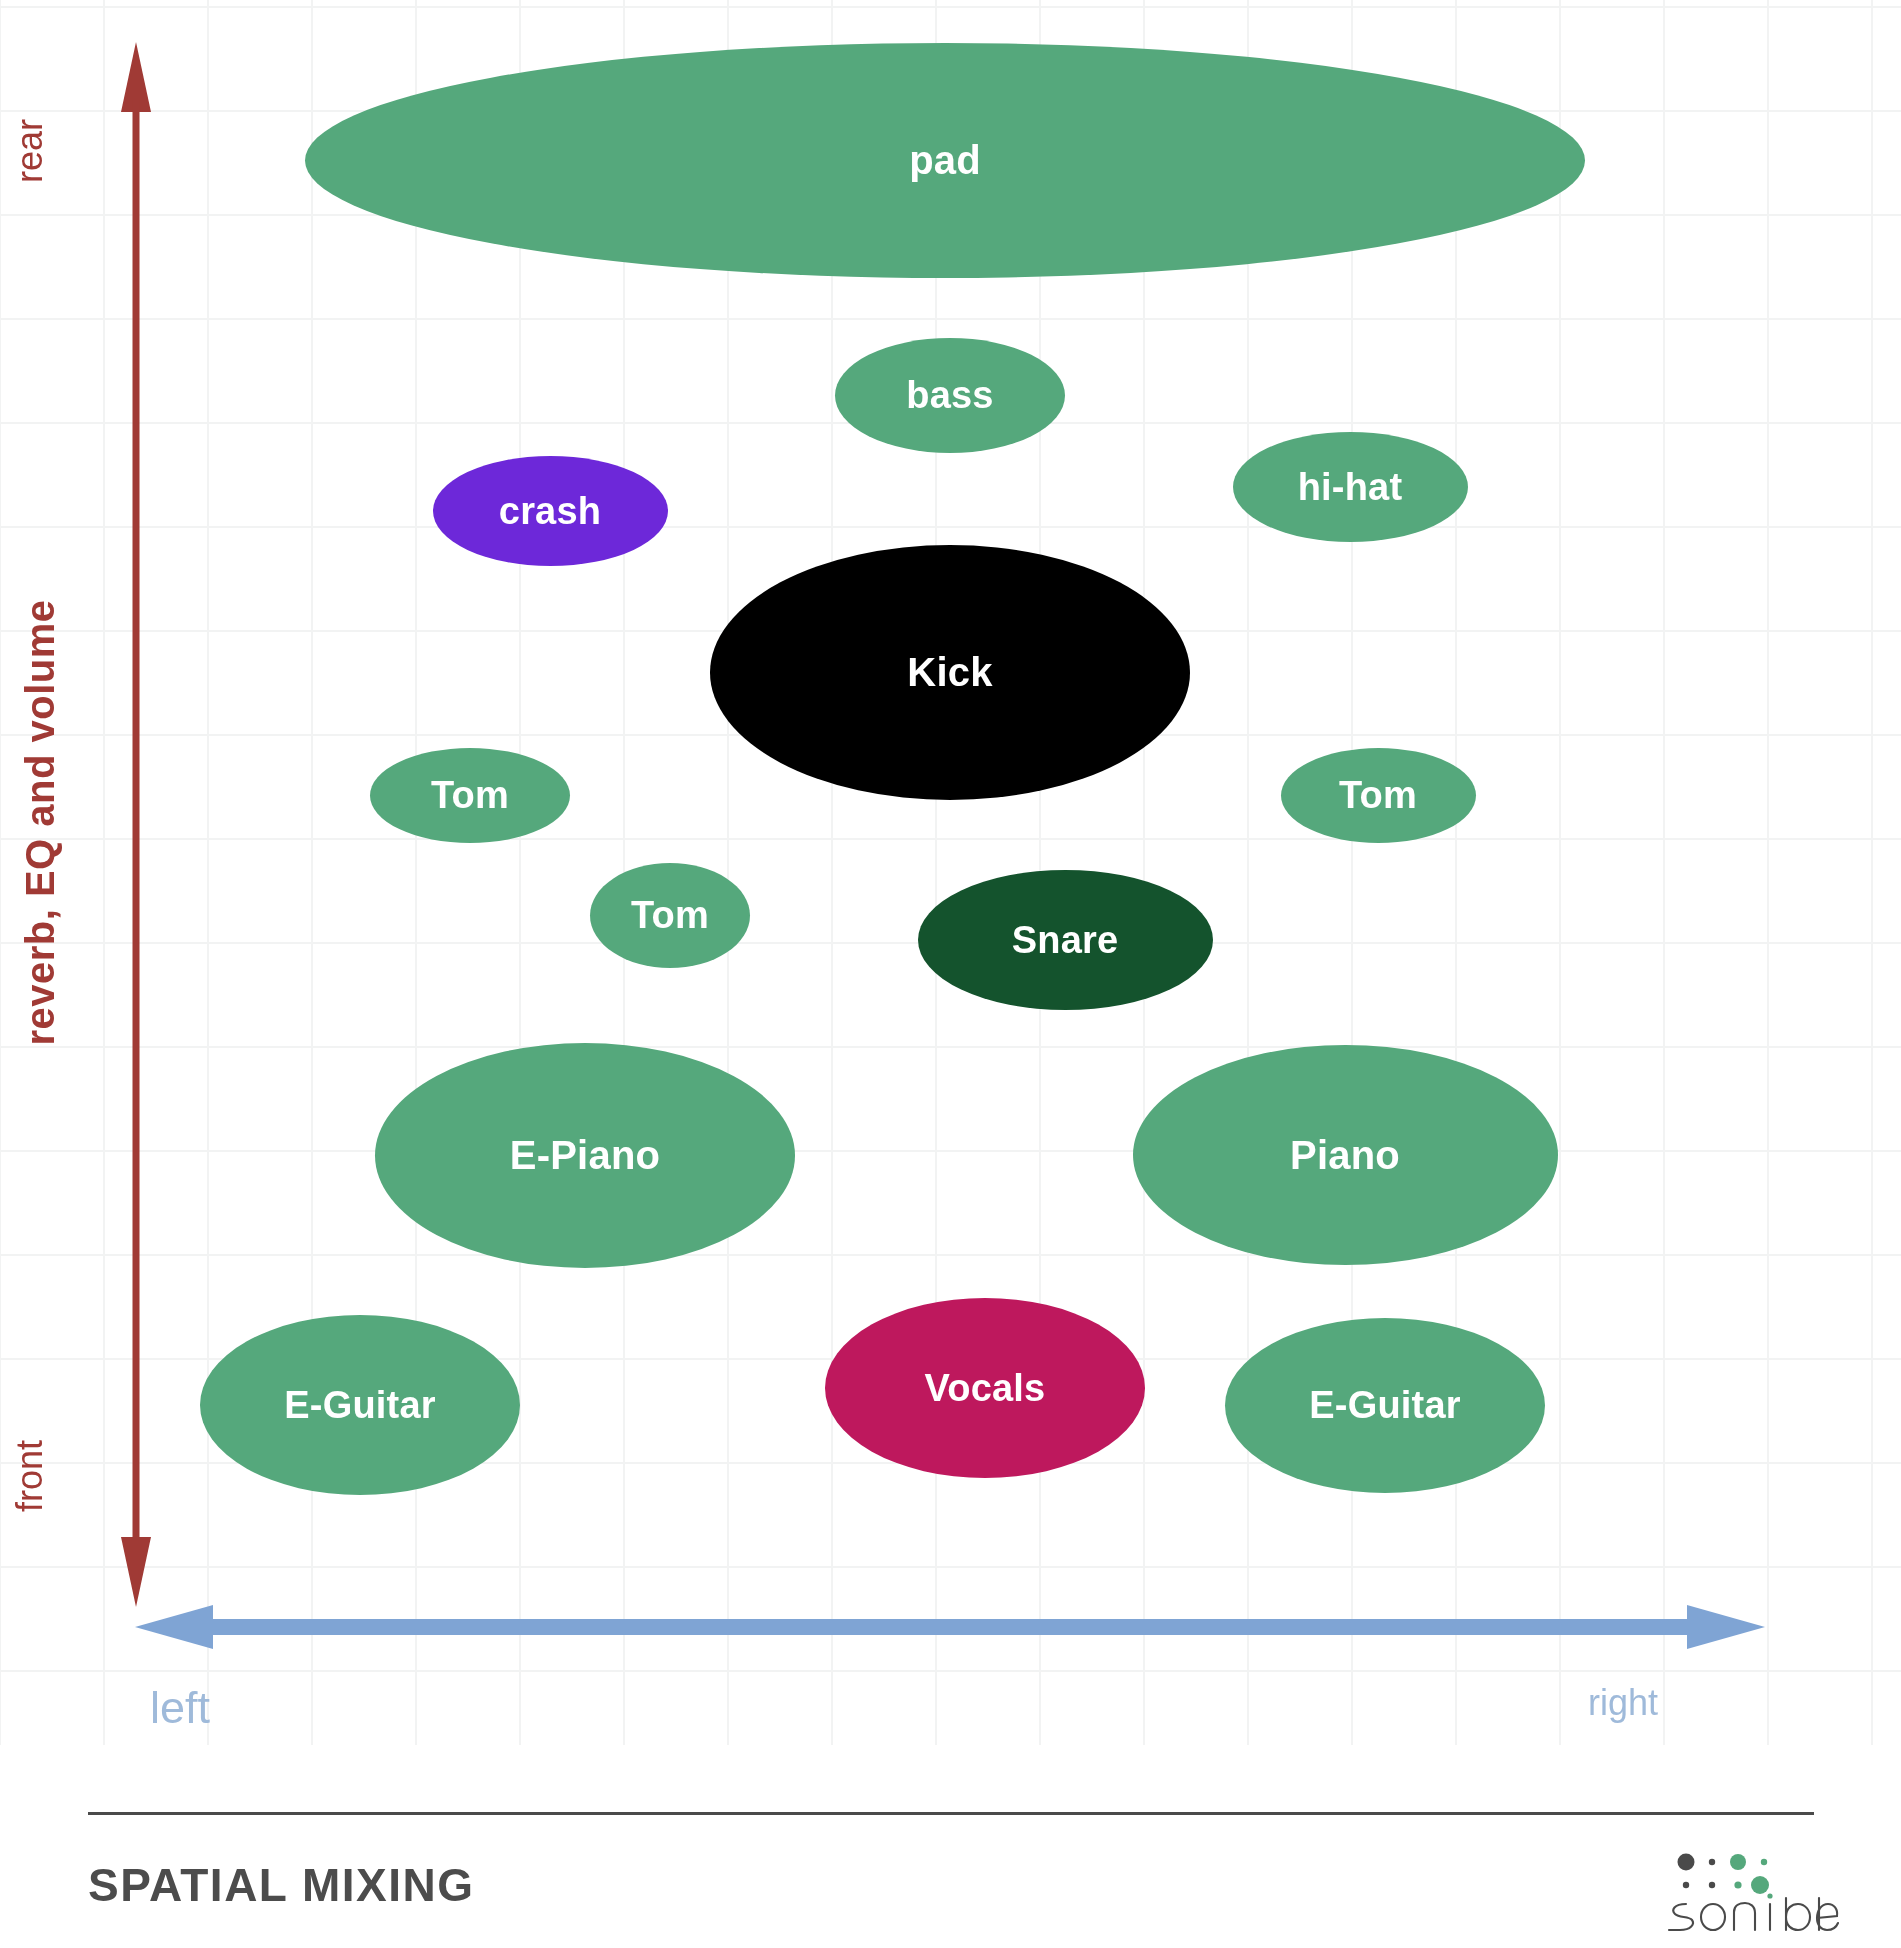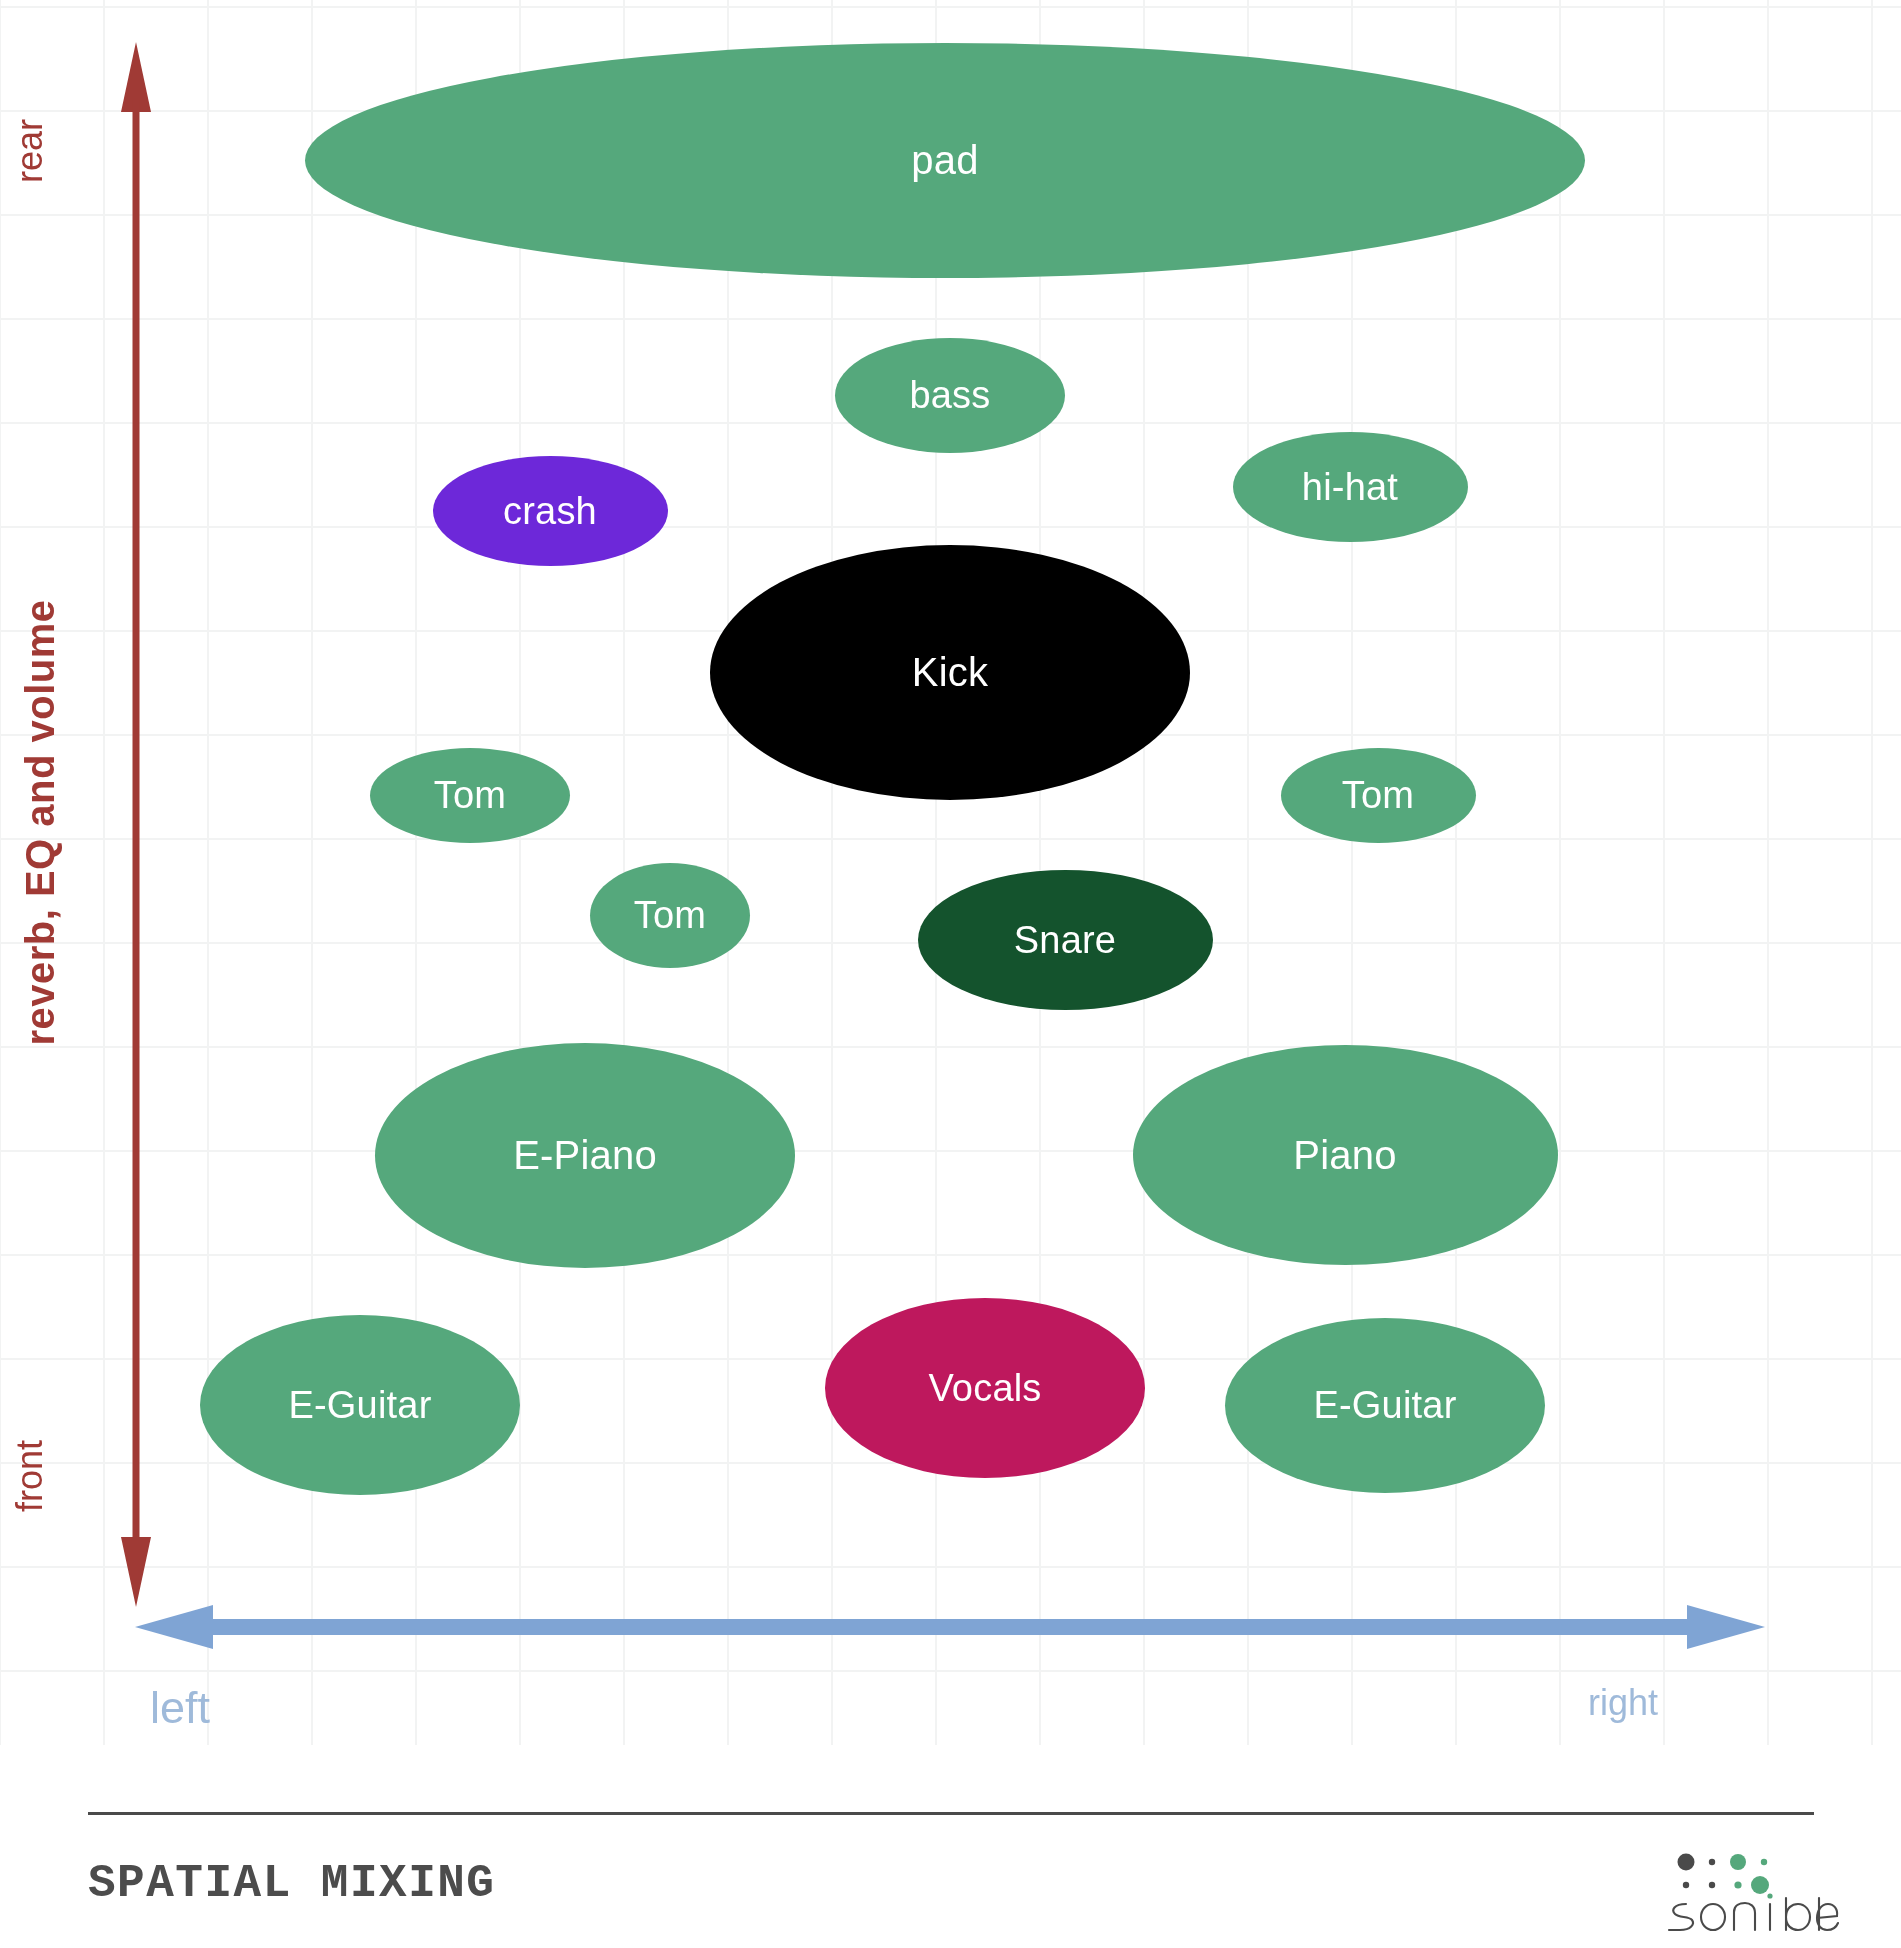--- a/index.html
+++ b/index.html
@@ -45,21 +45,21 @@
   .bubble {
     position:absolute;
     border-radius:50%;
     background:#55a87c;
     display:flex;
     align-items:center;
     justify-content:center;
   }
   .bubble-label {
     color:#ffffff;
-    font-weight:normal;
+    font-weight:bold;
     font-size:38px;
     letter-spacing:0.2px;
     white-space:nowrap;
     text-align:center;
   }
 
   
   #y-axis-arrow {
     position:absolute;
     left:120px;
@@ -146,21 +146,20 @@
     background:#4a4a4a;
   }
   #footer-title {
     position:absolute;
     left:88px;
     top:1858px;
     color:#4c4c4c;
     font-weight:bold;
     font-size:46px;
     letter-spacing:1.5px;
-    font-family:Liberation Mono, monospace;
   }
   #logo {
     position:absolute;
     left:1660px;
     top:1848px;
     width:180px;
     height:92px;
   }
 </style>
 </head>

